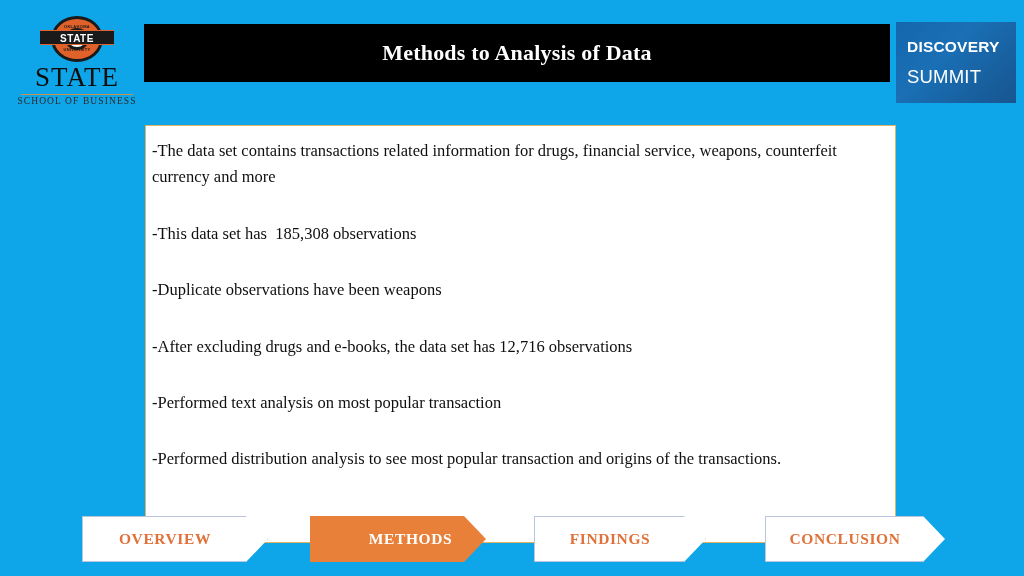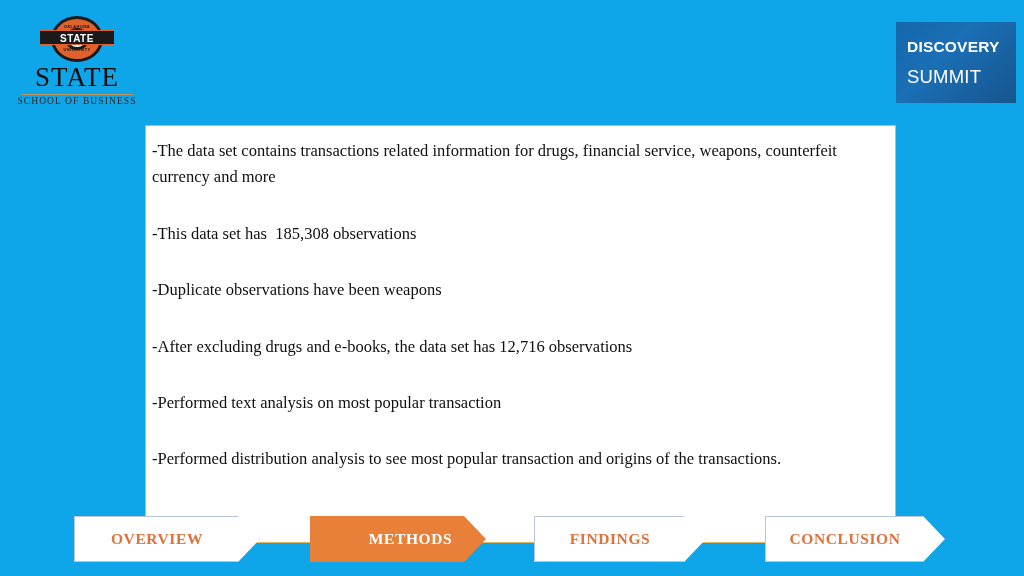--- a/index.html
+++ b/index.html
@@ -217,21 +217,21 @@
     background: #ffffff;
     color: #e0713a;
     border: 1px solid #b9c6dd;
     padding-right: 20px;
   }
   .chevron-active {
     background: #e8803a;
     color: #ffffff;
     padding-right: 20px;
   }
-  .nav-overview  { left: 74px;  width: 186px; }
+  .nav-overview  { left: 82px;  width: 186px; }
   .nav-methods   { left: 310px; width: 176px; padding-left: 45px; }
   .nav-findings  { left: 534px; width: 172px; }
   .nav-conclusion{ left: 765px; width: 180px; }
 </style>
 </head>
 <body>
 
 <div class="slide">
 
   <div class="logo-block">
@@ -241,20 +241,23 @@
       </div>
       <div class="osu-top-text">OKLAHOMA</div>
       <div class="osu-banner">STATE</div>
       <div class="osu-bottom-text">UNIVERSITY</div>
     </div>
     <div class="spears-word">STATE</div>
     <div class="spears-rule"></div>
     <div class="spears-sub">SCHOOL OF BUSINESS</div>
   </div>
 
+  <div class="title-bar">
+    <div class="title-text">Methods to Analysis of Data</div>
+  </div>
 
   <div class="ds-logo">
     <div class="ds-line1">DISCOVERY</div>
     <div class="ds-line2">SUMMIT</div>
   </div>
 
   <div class="content-box">
     <p class="bullet">-The data set contains transactions related information for drugs, financial service, weapons, counterfeit currency and more</p>
     <p class="bullet">-This data set has  185,308 observations</p>
     <p class="bullet">-Duplicate observations have been weapons</p>

